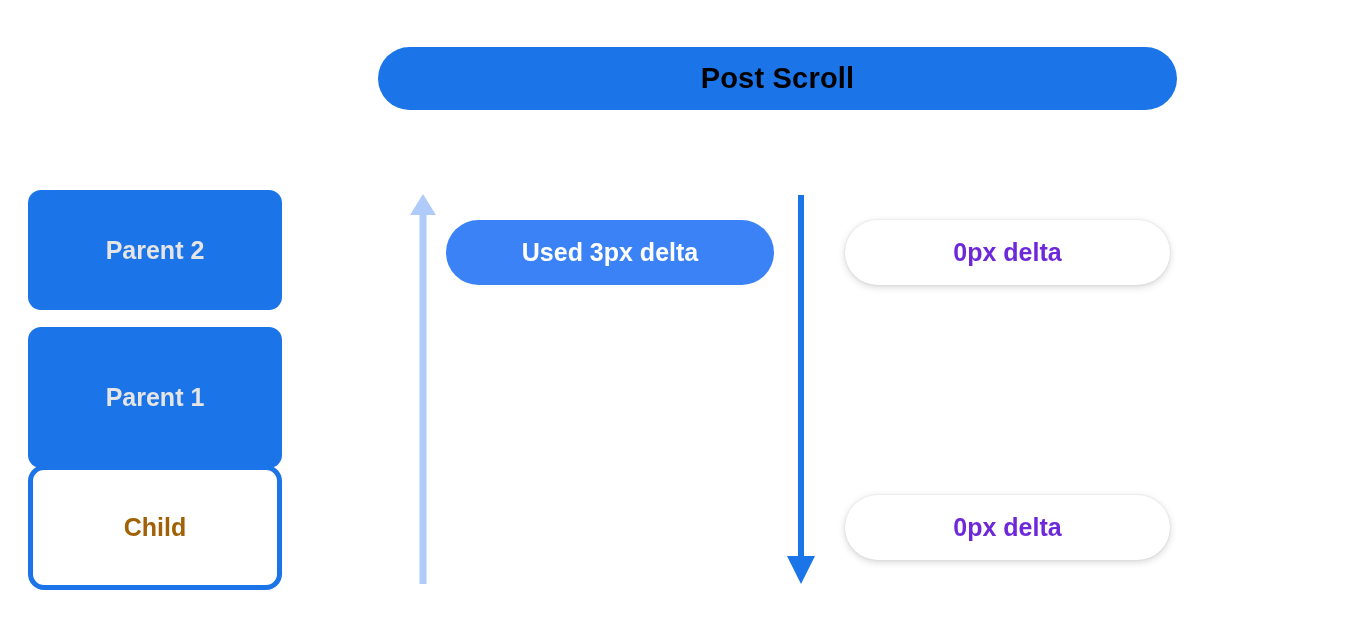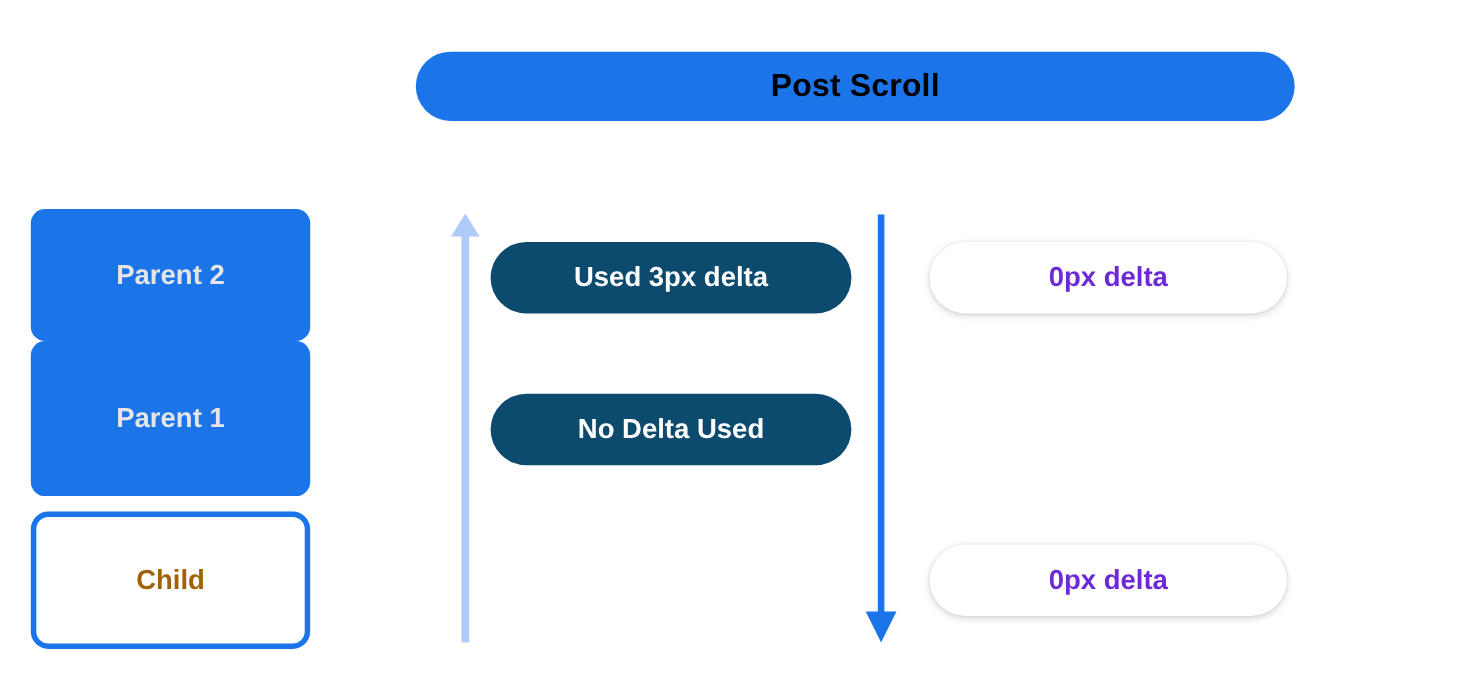--- a/index.html
+++ b/index.html
@@ -62,21 +62,21 @@
   }
   .stack-box-label {
     font-size: 25px;
     font-weight: bold;
     line-height: 1;
   }
   .stack-box.filled .stack-box-label { color: #e5e5e5; }
   .stack-box.outlined .stack-box-label { color: #a16207; font-weight: 600; }
 
   #box-parent-2 { top: 190px; height: 120px; }
-  #box-parent-1 { top: 310px; height: 141px; }
+  #box-parent-1 { top: 327px; height: 141px; }
   #box-child    { top: 465px; height: 125px; }
 
   
   .arrow-svg {
     position: absolute;
     overflow: visible;
   }
   #arrow-up-light   { left: 407px; top: 190px; }
   #arrow-down-dark  { left: 785px; top: 190px; }
 
@@ -85,21 +85,21 @@
     position: absolute;
     display: flex;
     align-items: center;
     justify-content: center;
     box-sizing: border-box;
   }
   .pill-blue {
     left: 446px;
     width: 328px;
     height: 65px;
-    background: #0c4a6e;
+    background: #3b82f6;
     border-radius: 33px;
   }
   .pill-blue .pill-label {
     color: #ffffff;
     font-size: 25px;
     font-weight: bold;
     line-height: 1;
   }
   #pill-used-delta  { top: 220px; }
   #pill-no-delta    { top: 358px; }
@@ -150,23 +150,20 @@
 
   <svg id="arrow-down-dark" class="arrow-svg" width="32" height="400" viewBox="0 0 32 400">
     <rect x="13" y="5" width="6" height="365" fill="#1b74e8"></rect>
     <polygon points="16,394 30,366 2,366" fill="#1b74e8"></polygon>
   </svg>
 
   <div id="pill-used-delta" class="pill pill-blue">
     <span class="pill-label">Used 3px delta</span>
   </div>
 
-  <div id="pill-no-delta" class="pill pill-blue">
-    <span class="pill-label">No Delta Used</span>
-  </div>
 
   <div id="pill-delta-top" class="pill pill-white">
     <span class="pill-label">0px delta</span>
   </div>
 
   <div id="pill-delta-bottom" class="pill pill-white">
     <span class="pill-label">0px delta</span>
   </div>
 
 </div>

